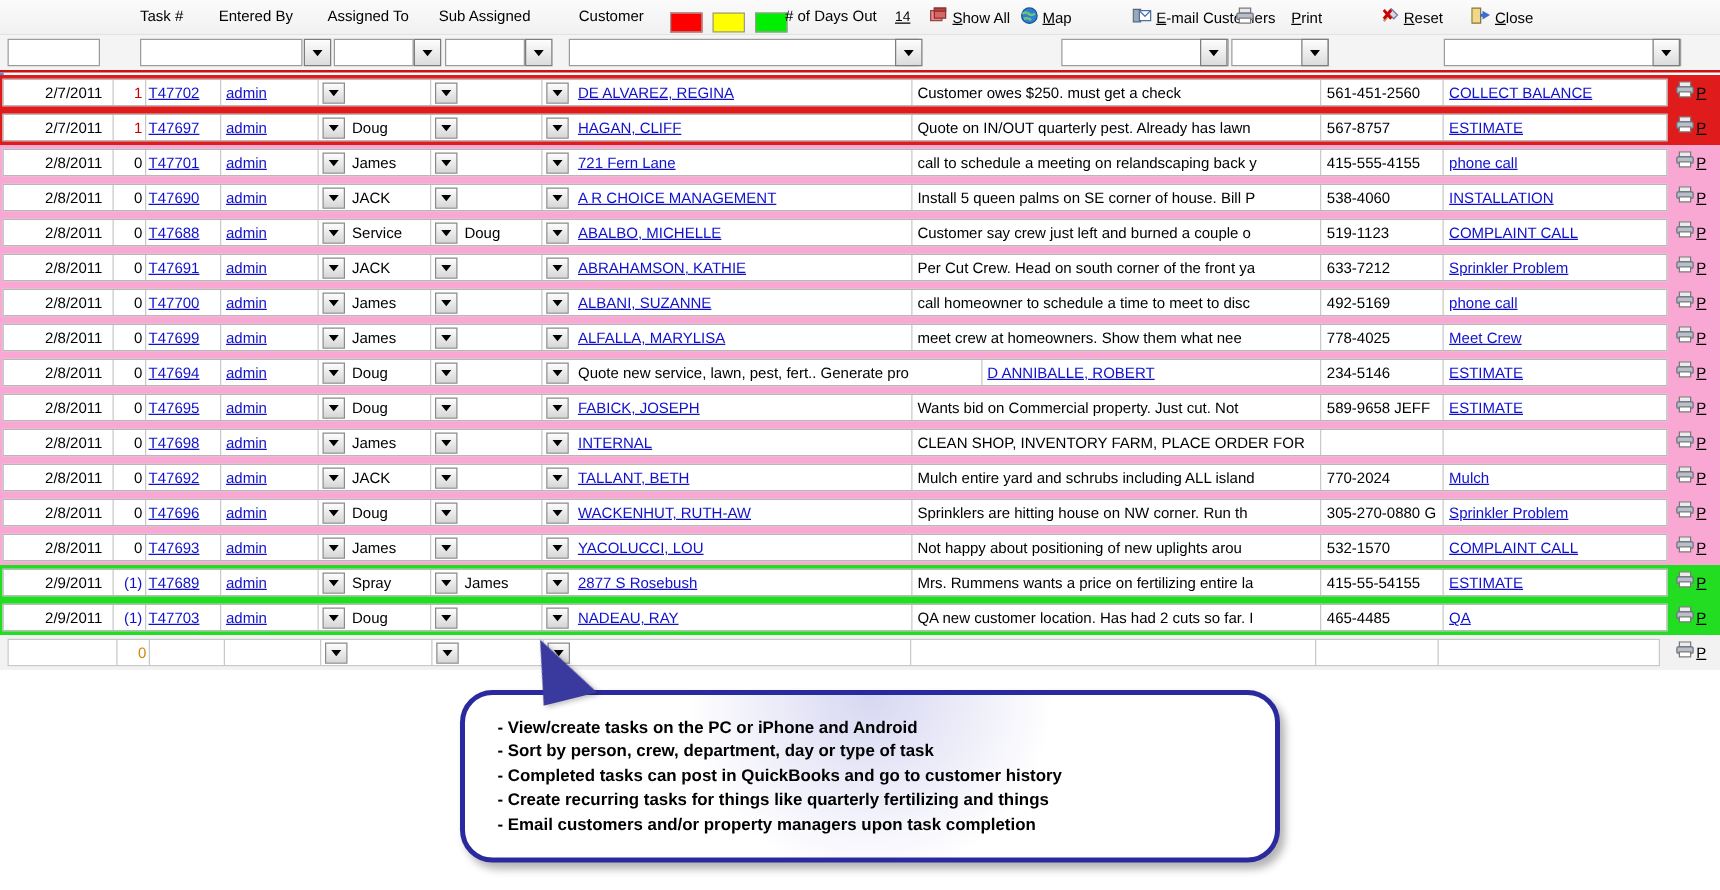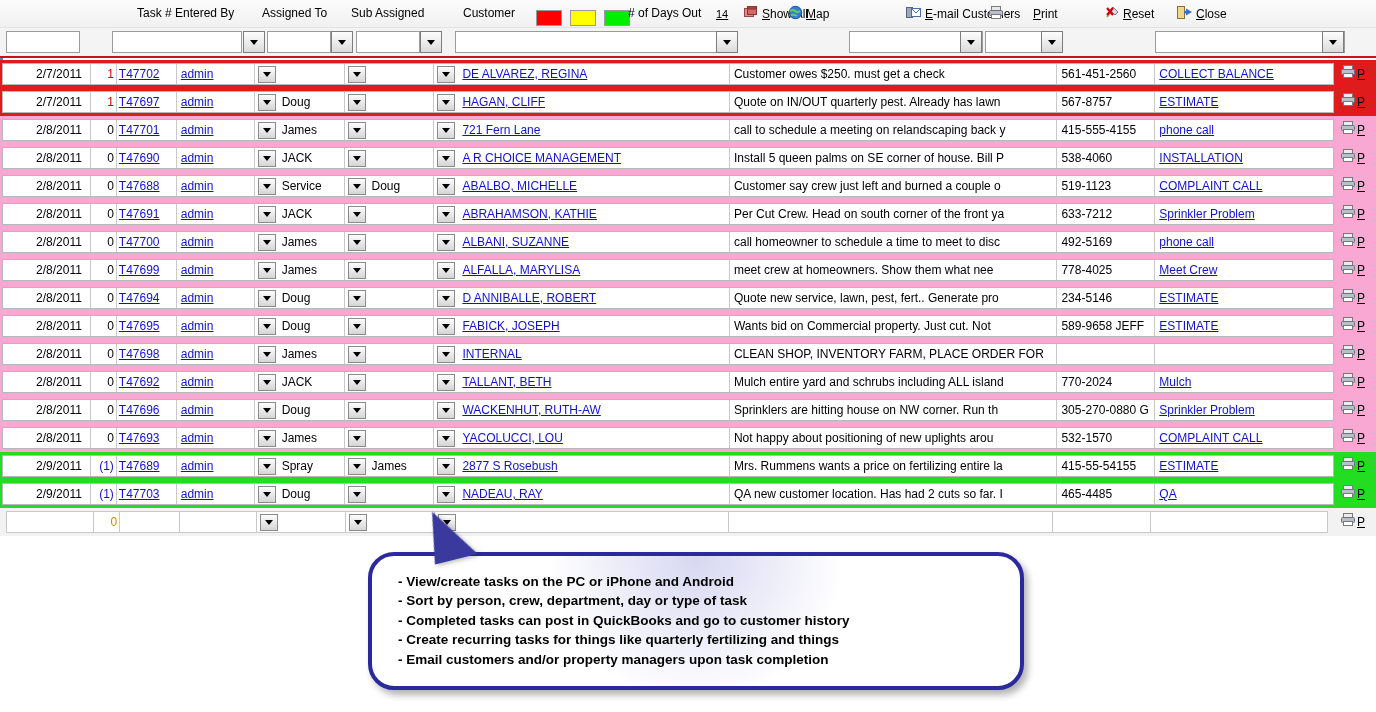--- a/index.html
+++ b/index.html
@@ -146,21 +146,21 @@
 
   .icon { display:inline-block; vertical-align:middle; }
 </style>
 </head>
 <body>
 
 <div id="app">
 
   <div class="topbar">
     <span class="hdr-label" style="left:8px;margin-top:28px;">Due Date</span>
-    <span class="hdr-label" style="left:112px;margin-left:25px;">Task #</span>
+    <span class="hdr-label" style="left:112px;">Task #</span>
     <span class="hdr-label" style="left:175px;">Entered By</span>
     <span class="hdr-label" style="left:262px;">Assigned To</span>
     <span class="hdr-label" style="left:351px;">Sub Assigned</span>
     <span class="hdr-label" style="left:463px;">Customer</span>
 
     <span class="swatch" style="left: 536px; background: rgb(255, 0, 0);"></span>
     <span class="swatch" style="left: 570px; background: rgb(255, 255, 0);"></span>
     <span class="swatch" style="left: 604px; background: rgb(0, 238, 0);"></span>
 
     <span class="hdr-label" style="left:628px;"># of Days Out</span>
@@ -170,21 +170,21 @@
       <span class="icon">
         <svg width="15" height="15" viewBox="0 0 15 15">
           <rect x="0.5" y="3.5" width="9" height="8" fill="#e58a8a" stroke="#9a4444"></rect>
           <rect x="3.5" y="1.5" width="9" height="8" fill="#d96666" stroke="#8a3333"></rect>
           <rect x="3.5" y="1.5" width="9" height="2.5" fill="#b84040" stroke="#8a3333"></rect>
         </svg>
       </span>
       <span class="lbl"><u>S</u>how All</span>
     </button>
 
-    <button class="tbtn" style="left:788px;">
+    <button class="tbtn" style="left:816px;">
       <span class="icon">
         <svg width="15" height="15" viewBox="0 0 15 15">
           <circle cx="7.5" cy="7.5" r="6.2" fill="#2f7fd6" stroke="#18538f"></circle>
           <path d="M2 6 Q5 4 7 6 Q9 8 12 6" stroke="#6fc46f" fill="none" stroke-width="2"></path>
           <path d="M3 10 Q6 9 9 11" stroke="#6fc46f" fill="none" stroke-width="2"></path>
         </svg>
       </span>
       <span class="lbl"><u>M</u>ap</span>
     </button>
 
@@ -580,24 +580,24 @@
             <div class="gdrop"></div>
           </div>
           <div class="cell c-assigned">Doug</div>
           <div class="cell c-drop">
             <div class="gdrop"></div>
           </div>
           <div class="cell c-sub"></div>
           <div class="cell c-drop">
             <div class="gdrop"></div>
           </div>
+          <div class="cell c-desc">Quote new service, lawn, pest, fert..  Generate pro</div>
           <div class="cell c-cust">
             <span class="lnk">D ANNIBALLE, ROBERT</span>
           </div>
-          <div class="cell c-desc">Quote new service, lawn, pest, fert..  Generate pro</div>
           <div class="cell c-phone">234-5146</div>
           <div class="cell c-type nb">
             <span class="lnk">ESTIMATE</span>
           </div>
         </div>
         <div class="printcell">
           <span class="icon"><svg width="16" height="14" viewBox="0 0 16 14">
               <rect x="3.5" y="0.5" width="9" height="4" fill="#ececec" stroke="#7a7a7a"></rect>
               <rect x="1.5" y="4.5" width="13" height="5" rx="1" fill="#b9bfc8" stroke="#6a7280"></rect>
               <rect x="3.5" y="8.5" width="9" height="4" fill="#fff" stroke="#7a7a7a"></rect>

